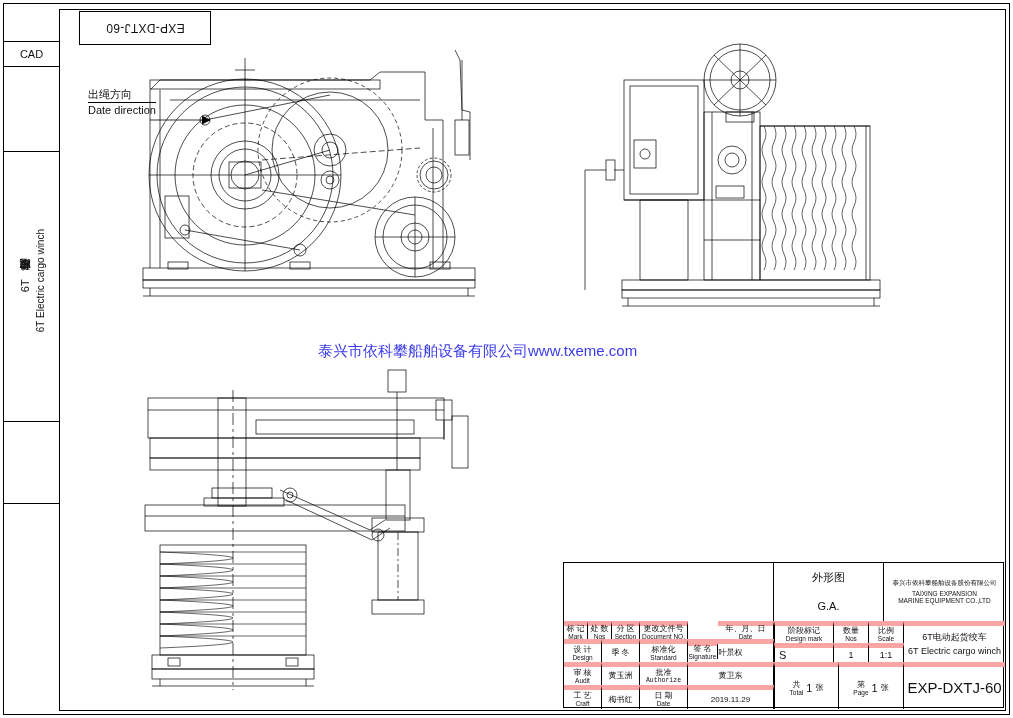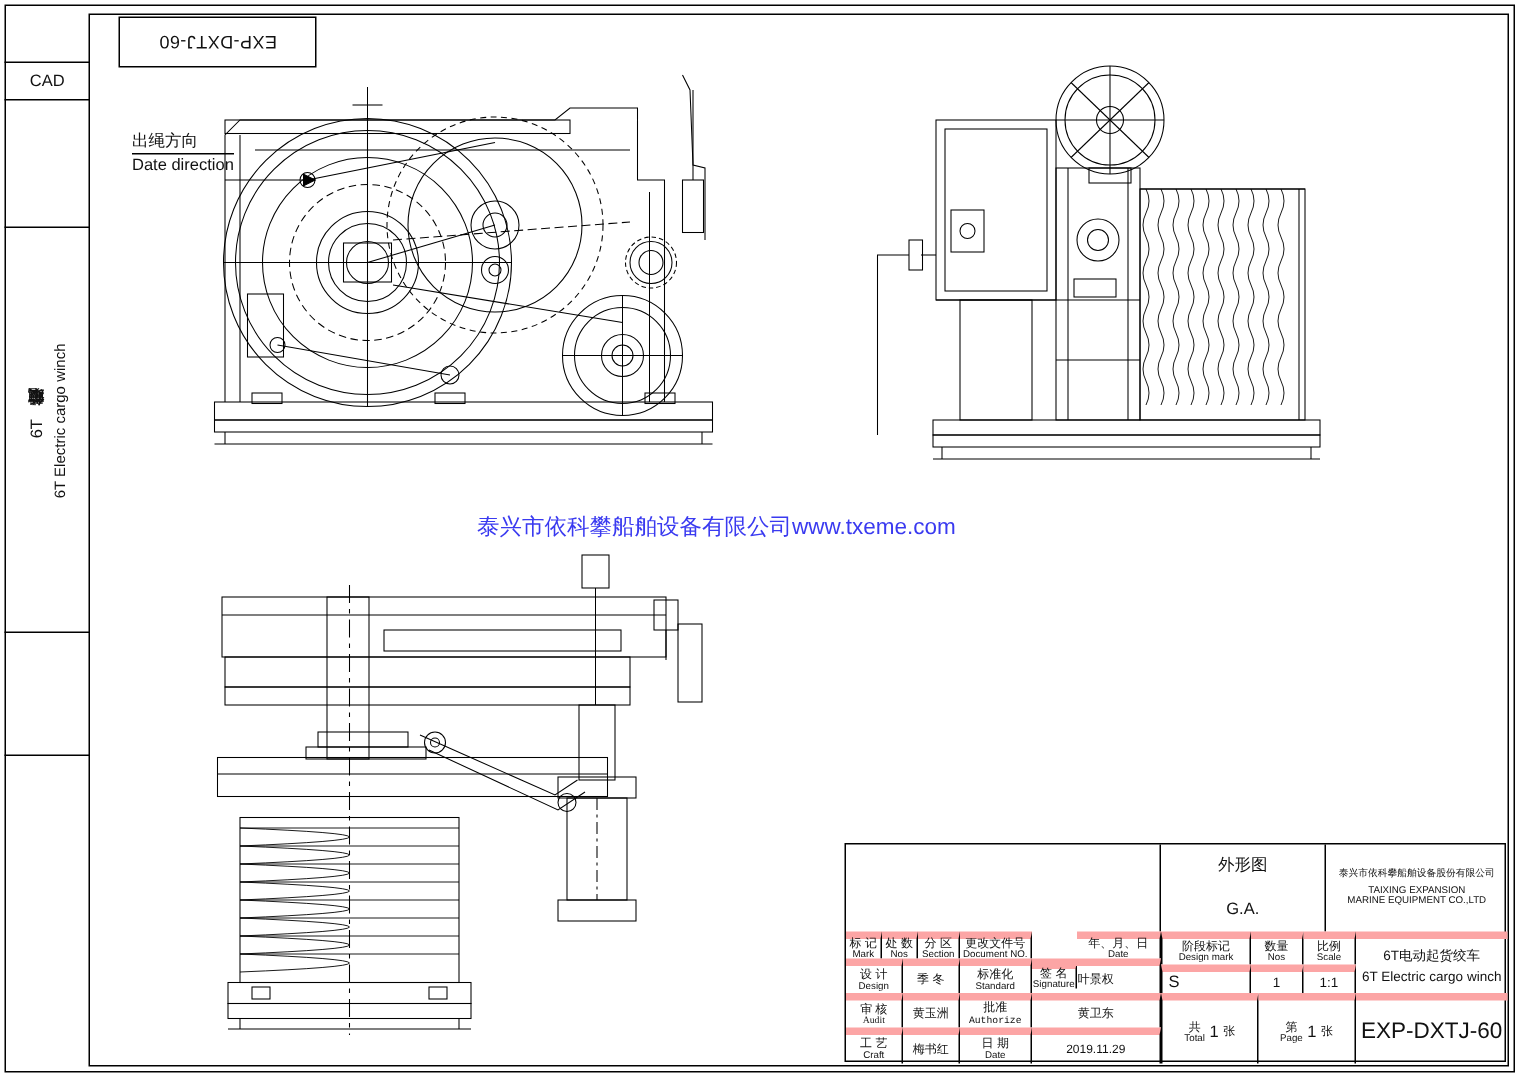--- a/index.html
+++ b/index.html
@@ -321,21 +321,21 @@
       <span class="lbl-cn">季 冬</span>
     </div>
     <div class="cell bt br" style="left:76px;top:76px;width:48px;height:23px;align-items:center;">
       <span class="lbl-cn">标准化</span>
       <span class="lbl-en">Standard</span>
     </div>
     <div class="cell bt br" style="left:124px;top:76px;width:86px;height:23px;">
       <span class="lbl-cn">叶景权</span>
     </div>
 
-    <div class="cell bt br" style="left:0;top:99px;width:38px;height:23px;font-family:Liberation Serif, serif;">
+    <div class="cell bt br" style="left:0;top:99px;width:38px;height:23px;">
       <span class="lbl-cn">审 核</span>
       <span class="lbl-en">Audit</span>
     </div>
     <div class="cell bt br" style="left:38px;top:99px;width:38px;height:23px;align-items:center;">
       <span class="lbl-cn">黄玉洲</span>
     </div>
     <div class="cell bt br" style="left:76px;top:99px;width:48px;height:23px;font-family:Liberation Mono, monospace;">
       <span class="lbl-cn">批准</span>
       <span class="lbl-en">Authorize</span>
     </div>

